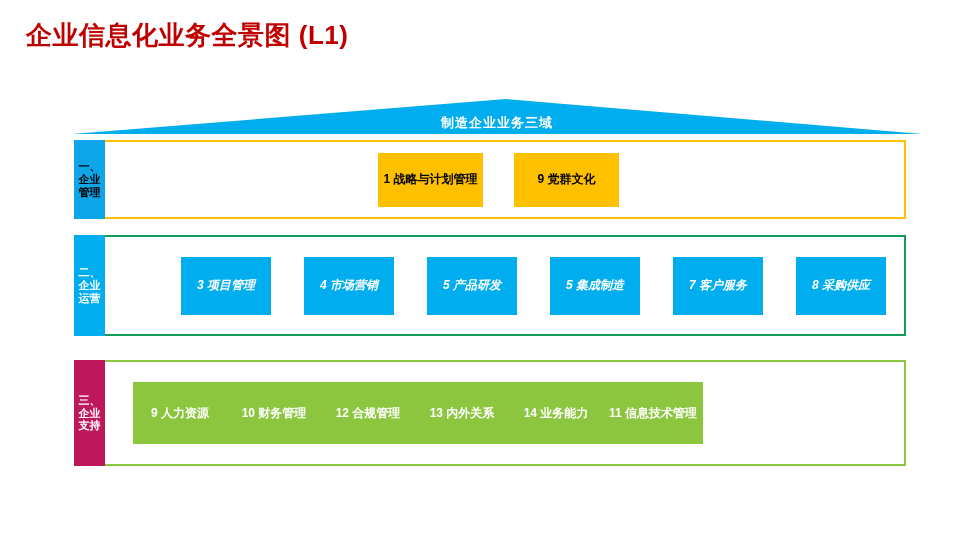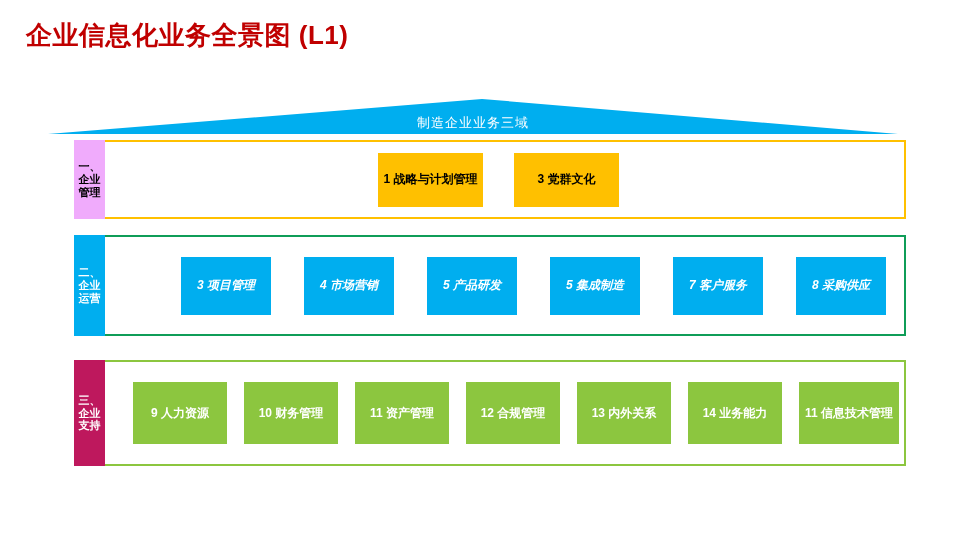--- a/index.html
+++ b/index.html
@@ -24,24 +24,25 @@
     font-size: 26px;
     font-weight: bold;
     color: #C00000;
     letter-spacing: 0.5px;
     white-space: nowrap;
   }
 
   
   .roof {
     position: absolute;
-    left: 48px;
+    left: 72px;
     top: 99px;
     width: 850px;
     height: 35px;
+    font-weight: bold;
   }
   .roof svg { display: block; width: 850px; height: 35px; }
   .roof-label {
     position: absolute;
     left: 0;
     top: 0;
     width: 850px;
     height: 35px;
     display: flex;
     align-items: flex-end;
@@ -95,21 +96,21 @@
     z-index: 1;
     flex: 1 1 auto;
     display: flex;
     align-items: center;
     box-sizing: border-box;
   }
 
   
   #row-management { top: 140px; height: 79px; }
   #row-management .band-outline { border: 2px solid #FFC000; }
-  #row-management .band-tab { background: #f0abfc; color: #000000; }
+  #row-management .band-tab { background: #0ea5e9; color: #000000; }
   #row-management .band-body { padding-left: 0px; }
   .mgmt-cards {
     display: flex;
     align-items: center;
     gap: 31px;
     margin-left: 273px;
   }
   .card-amber {
     background: #FFC000;
     color: #000000;
@@ -147,21 +148,20 @@
     font-style: italic;
   }
 
   
   #row-support { top: 360px; height: 106px; }
   #row-support .band-outline { border: 2px solid #8CC63F; }
   #row-support .band-tab { background: #be185d; color: #ffffff; }
   .sup-cards {
     display: flex;
     align-items: center;
-    gap: 17px;
     margin-left: 28px;
   }
   .card-green {
     background: #8CC63F;
     color: #ffffff;
     width: 94px;
     height: 62px;
     display: flex;
     align-items: center;
     justify-content: center;
@@ -182,21 +182,21 @@
   </svg>
   <div class="roof-label">制造企业业务三域</div>
 </div>
 
 <div class="band" id="row-management">
   <div class="band-outline"></div>
   <div class="band-tab">一、企业管理</div>
   <div class="band-body">
     <div class="mgmt-cards">
       <div class="card-amber">1 战略与计划管理</div>
-      <div class="card-amber">3 党群文化</div>
+      <div class="card-amber">9 党群文化</div>
     </div>
   </div>
 </div>
 
 <div class="band" id="row-operation">
   <div class="band-outline"></div>
   <div class="band-tab">二、企业运营</div>
   <div class="band-body">
     <div class="ops-cards">
       <div class="card-blue">3 项目管理</div>
@@ -209,20 +209,19 @@
   </div>
 </div>
 
 <div class="band" id="row-support">
   <div class="band-outline"></div>
   <div class="band-tab">三、企业支持</div>
   <div class="band-body">
     <div class="sup-cards">
       <div class="card-green">9 人力资源</div>
       <div class="card-green">10 财务管理</div>
-      <div class="card-green">11 资产管理</div>
       <div class="card-green">12 合规管理</div>
       <div class="card-green">13 内外关系</div>
       <div class="card-green">14 业务能力</div>
       <div class="card-green wide">11 信息技术管理</div>
     </div>
   </div>
 </div>
 
 </body></html>

